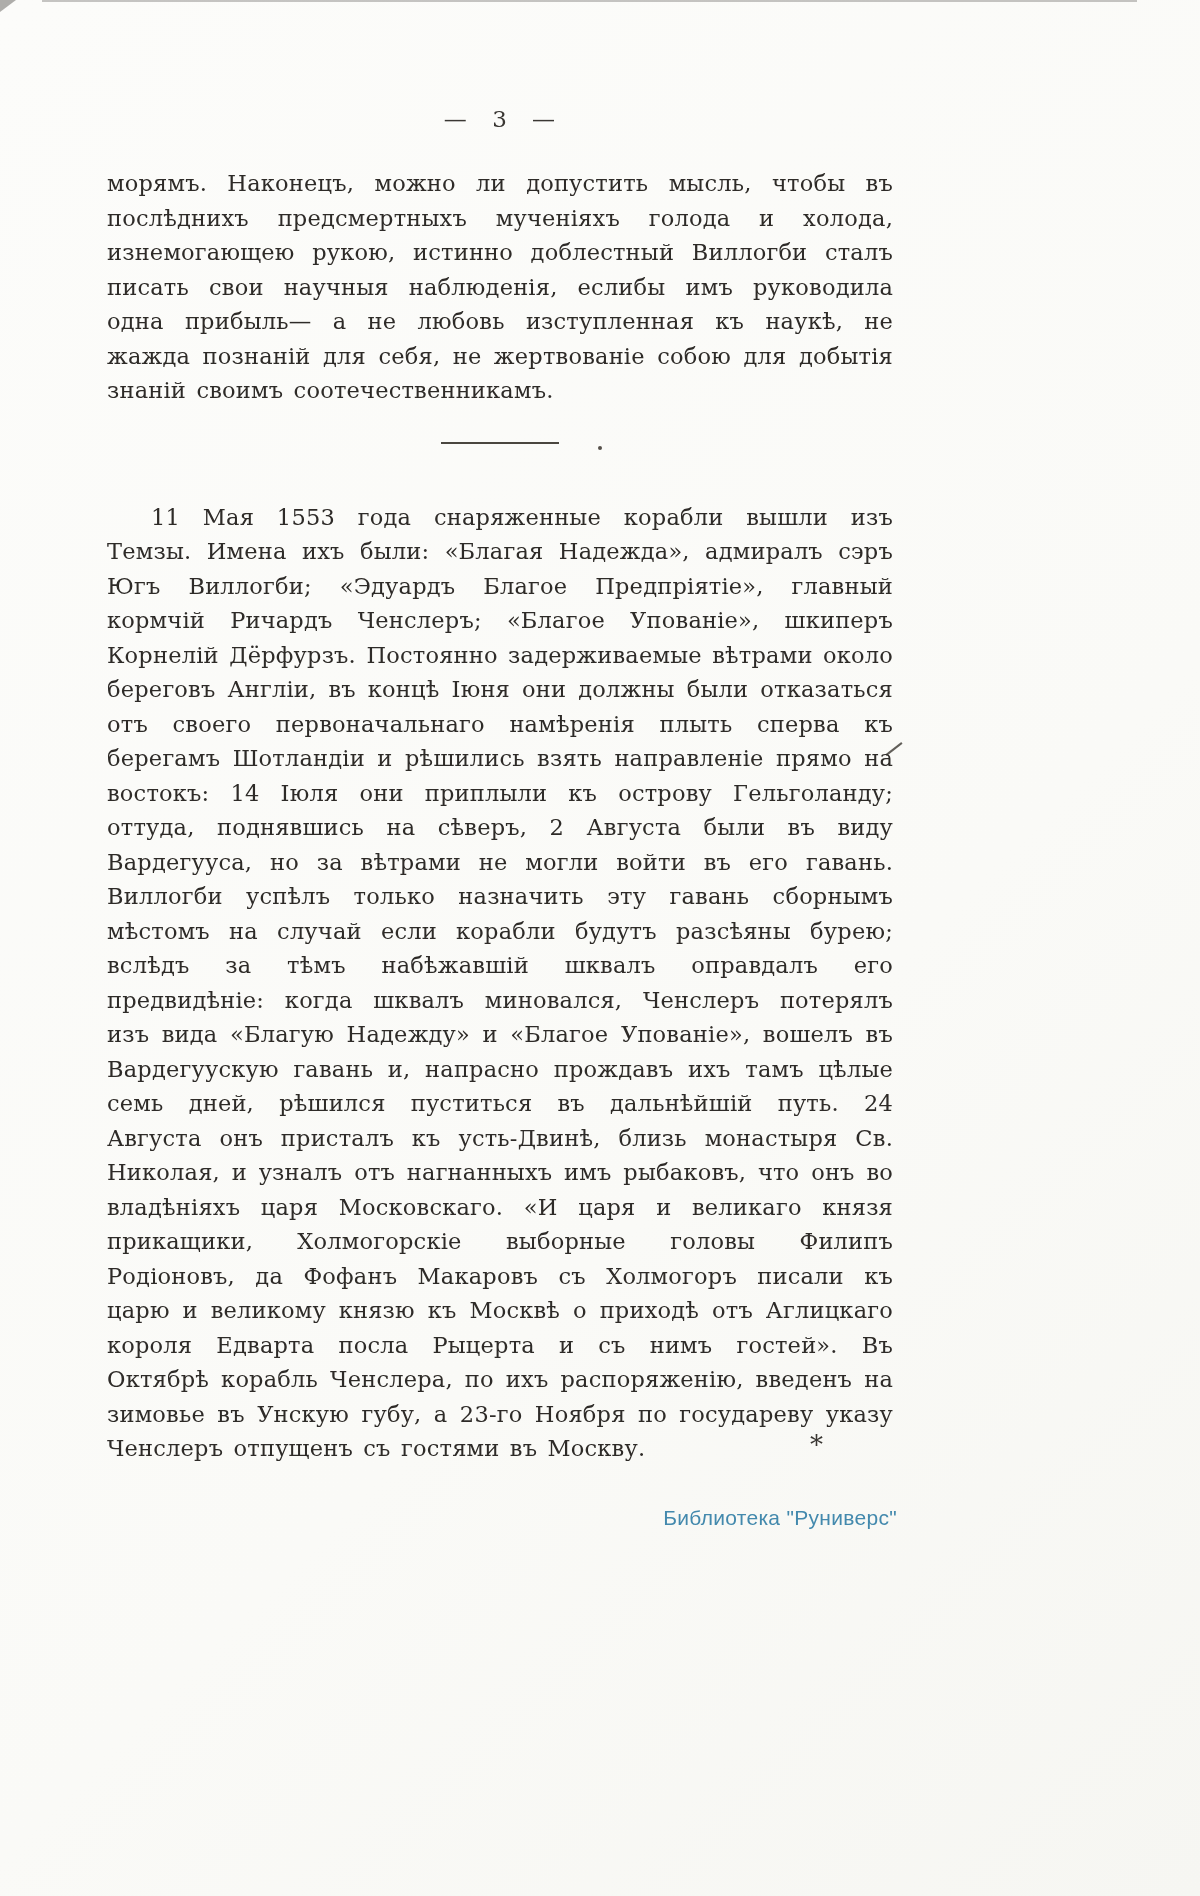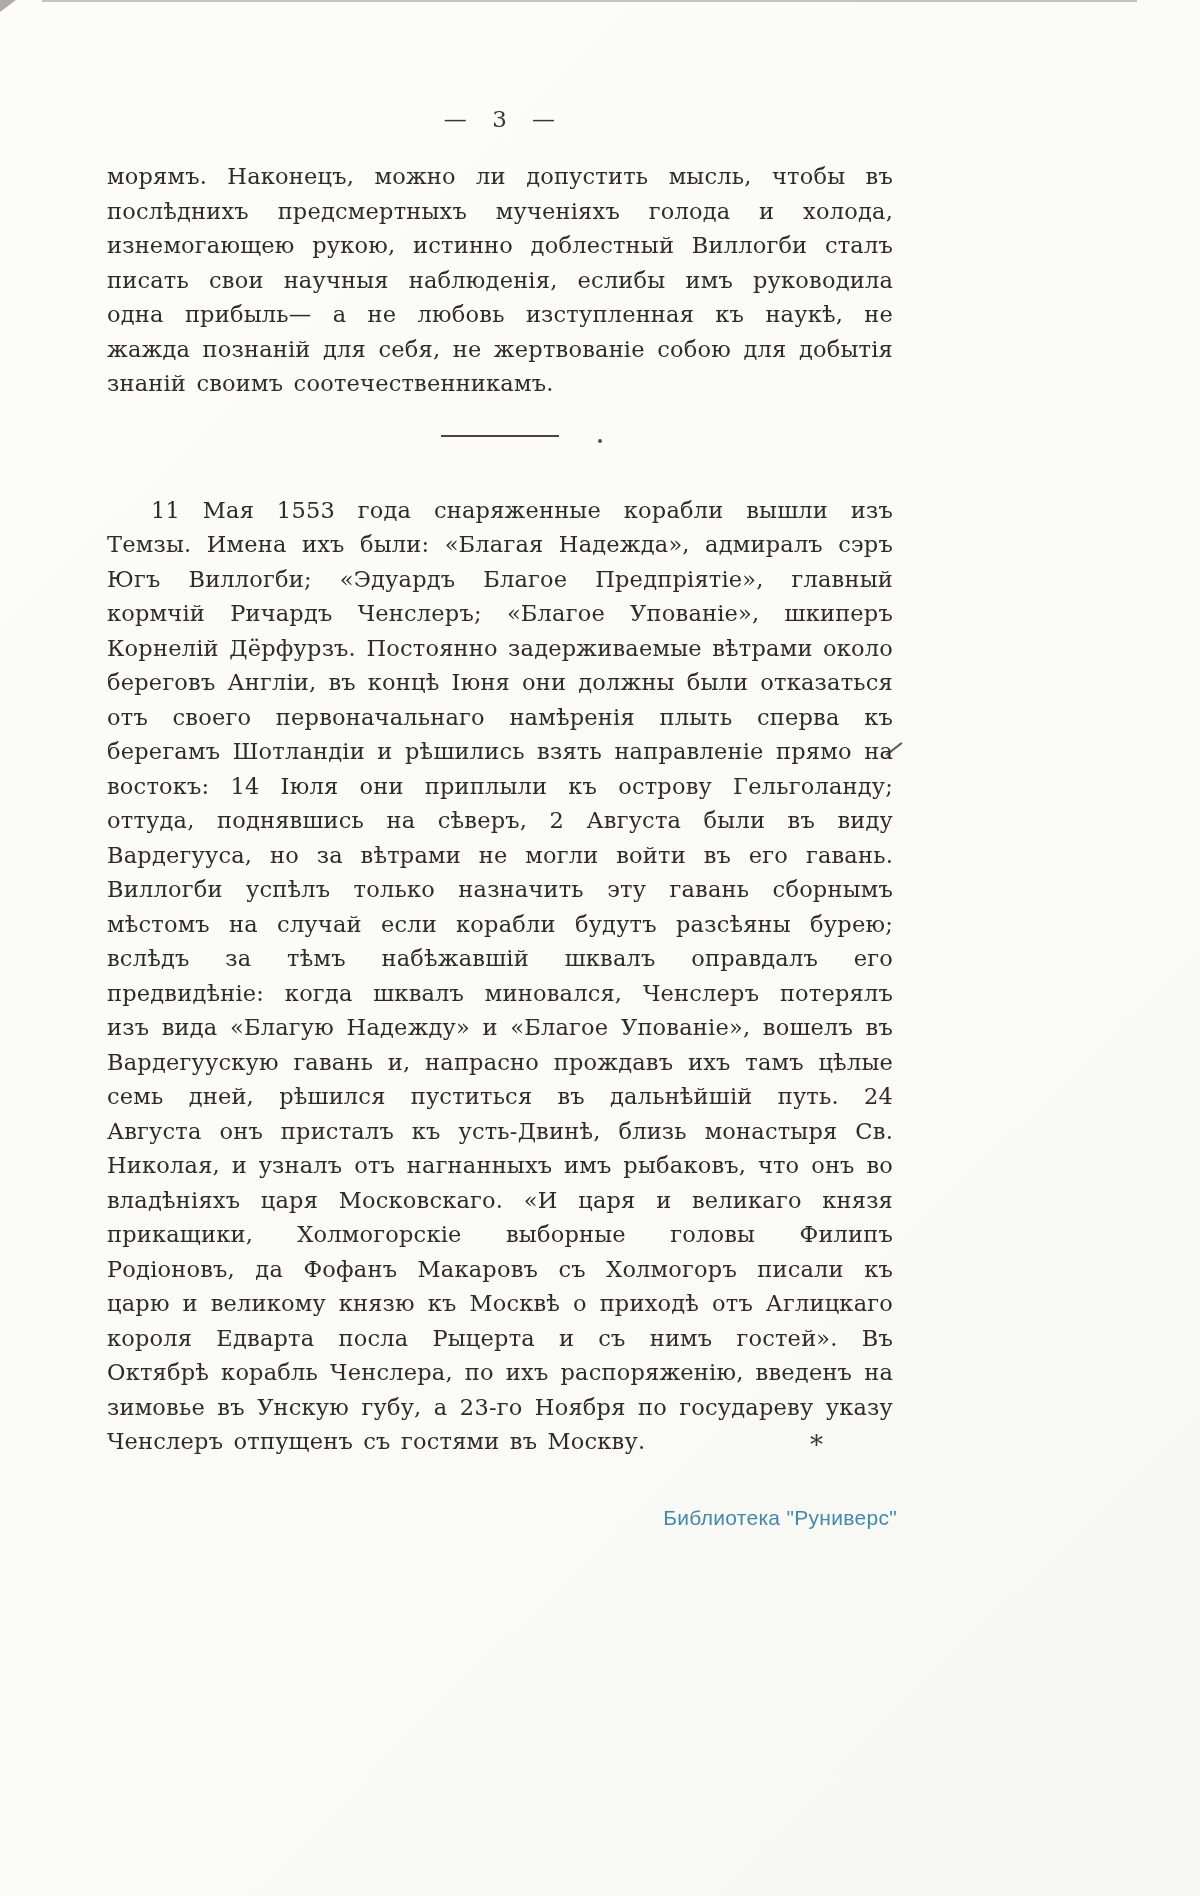--- a/index.html
+++ b/index.html
@@ -51,21 +51,21 @@
     width: 786px;
     text-align: center;
     font-size: 23px;
     color: #3a3733;
     word-spacing: 16px;
     letter-spacing: 1px;
   }
   .text-column {
     position: absolute;
     left: 107px;
-    top: 159px;
+    top: 166px;
     width: 786px;
   }
   .para {
     margin: 0;
     font-size: 22.5px;
     line-height: 34.5px;
     text-align: justify;
     word-spacing: 3px;
     letter-spacing: 0.2px;
     color: #2e2b28;

